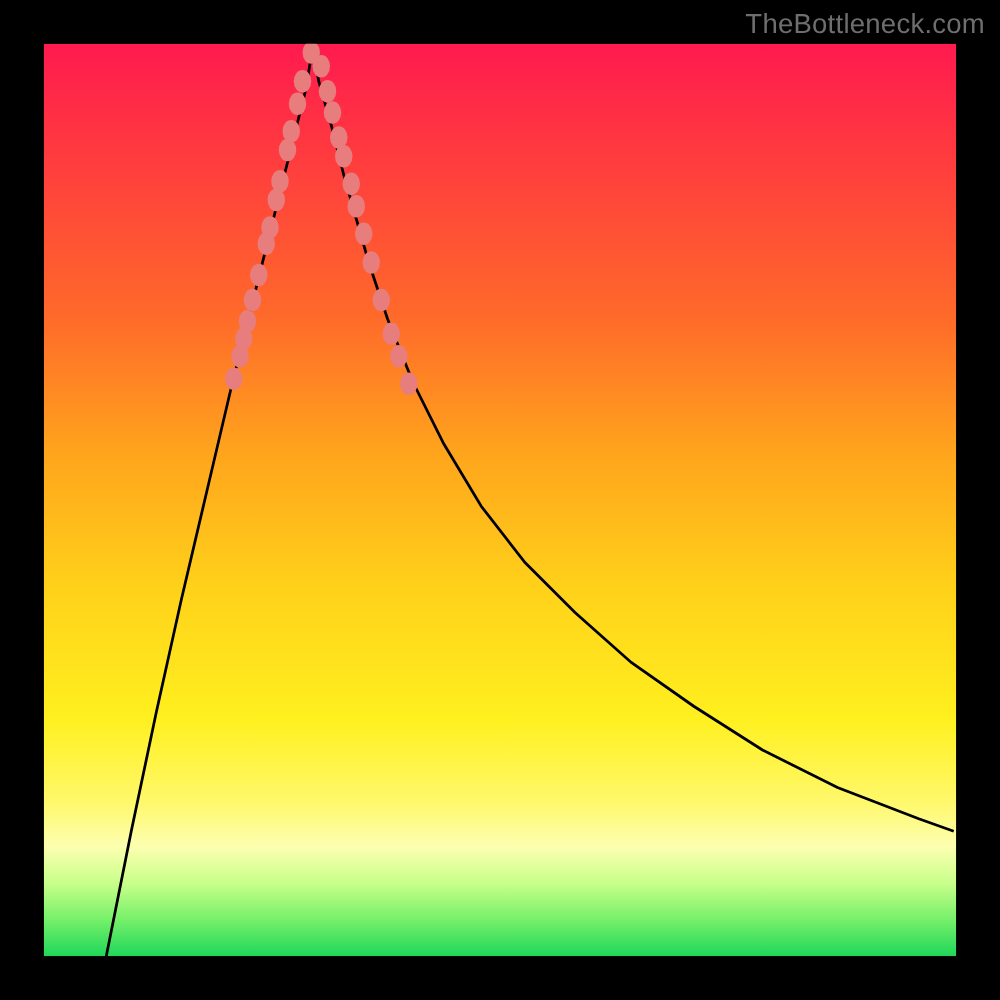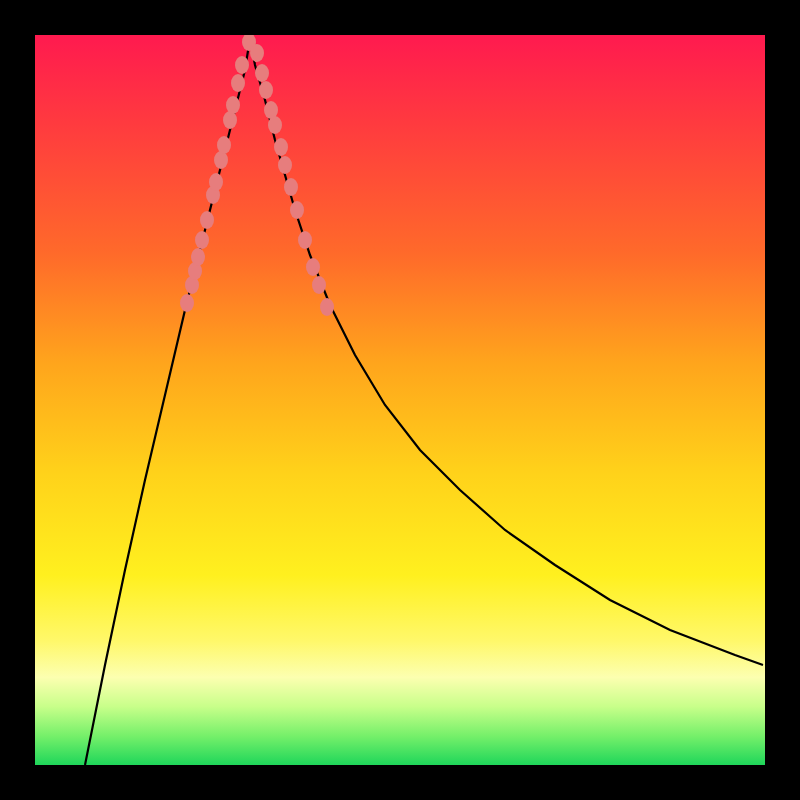--- a/index.html
+++ b/index.html
@@ -84,13 +84,14 @@
           <ellipse cx="250" cy="130" rx="7" ry="9" fill="#e77d7d"></ellipse>
           <ellipse cx="256" cy="152" rx="7" ry="9" fill="#e77d7d"></ellipse>
           <ellipse cx="262" cy="175" rx="7" ry="9" fill="#e77d7d"></ellipse>
           <ellipse cx="270" cy="205" rx="7" ry="9" fill="#e77d7d"></ellipse>
           <ellipse cx="278" cy="232" rx="7" ry="9" fill="#e77d7d"></ellipse>
           <ellipse cx="284" cy="250" rx="7" ry="9" fill="#e77d7d"></ellipse>
           <ellipse cx="292" cy="272" rx="7" ry="9" fill="#e77d7d"></ellipse>
         </g>
     </svg>
   </div>
+  <div class="watermark">TheBottleneck.com</div>
 </div>
 
 </body></html>

